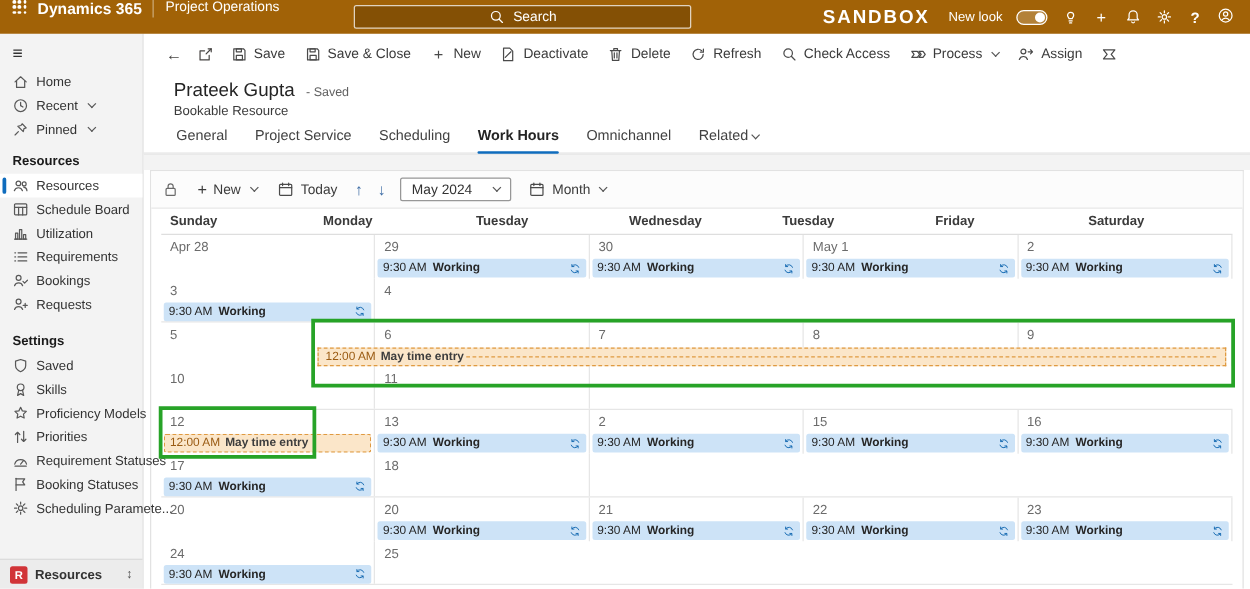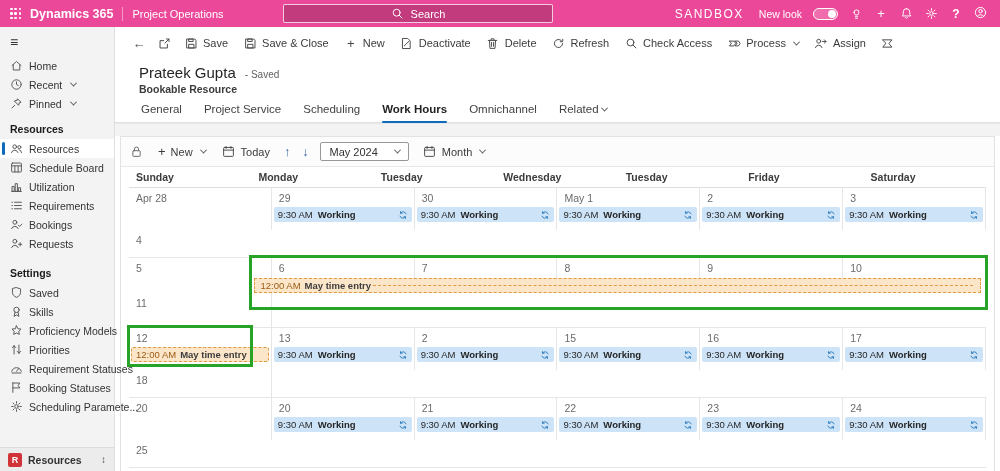--- a/index.html
+++ b/index.html
@@ -2,29 +2,29 @@
 <html><head>
 <meta charset="utf-8">
 <style>
   *{margin:0;padding:0;box-sizing:border-box}
   html,body{width:1000px;height:471px;overflow:hidden}
   body{font-family:"Liberation Sans",sans-serif;font-size:11px;color:#333;background:#fff}
   button{background:none;border:none;font:inherit;color:inherit;cursor:pointer}
   .app{display:flex;flex-direction:column;height:471px}
 
   
-  .top-bar{height:27px;background:#ec4899;display:flex;align-items:center;color:#fff;padding:0 10px;gap:9px;flex-shrink:0;position:relative}
+  .top-bar{height:27px;background:#a16207;display:flex;color:#fff;padding:0 10px;gap:9px;flex-shrink:0;position:relative}
   .waffle{display:grid;grid-template-columns:repeat(3,2.5px);grid-auto-rows:2.5px;gap:1.8px;cursor:pointer}
   .waffle i{background:#fff;border-radius:50%}
   .brand{font-weight:bold;font-size:12.5px;white-space:nowrap}
   .top-sep{width:1px;height:14px;background:rgba(255,255,255,.45)}
   .area{font-size:11px;white-space:nowrap}
   .search-box{position:absolute;left:283px;top:4px;width:270px;height:19px;background:rgba(0,0,0,.18);border:1px solid rgba(255,255,255,.75);border-radius:2px;display:flex;align-items:center;justify-content:center;gap:6px;color:#fff;cursor:text}
   .top-right{margin-left:auto;display:flex;align-items:center;gap:11px}
-  .sandbox{font-size:12px;font-weight:400;letter-spacing:1.5px}
+  .sandbox{font-size:15px;font-weight:700;letter-spacing:1.5px}
   .newlook{font-size:10.5px;margin-left:4px}
   .toggle{width:25px;height:12px;border:1px solid #fff;border-radius:8px;position:relative;background:rgba(255,255,255,.2);cursor:pointer;display:inline-block}
   .toggle::after{content:"";position:absolute;right:1.5px;top:1.25px;width:8px;height:8px;border-radius:50%;background:#fff}
   .ic{display:inline-flex;align-items:center;justify-content:center;width:14px;height:14px;color:#4a4a4a;flex-shrink:0}
   .top-bar .ic{color:#fff;cursor:pointer}
   .q{font-size:12px;font-weight:bold}
   .avatar{width:16px;height:16px;display:inline-flex;color:#fff;cursor:pointer}
 
   
   .body-row{flex:1;display:flex;min-height:0}
@@ -47,39 +47,39 @@
   
   .cmd-bar{height:32px;display:flex;align-items:center;padding:0 8px 0 12px;gap:1px;flex-shrink:0}
   .cmd-icon-btn{display:inline-flex;align-items:center;justify-content:center;width:24px;height:24px;color:#484644;border-radius:3px;cursor:pointer;font-size:13px}
   .cmd-item{display:inline-flex;align-items:center;gap:5px;padding:0 7px;height:24px;color:#3b3b3b;border-radius:3px;white-space:nowrap}
   .chevron{display:inline-block;width:5px;height:5px;border-right:1.2px solid #555;border-bottom:1.2px solid #555;transform:rotate(45deg) translate(-1px,-1px);margin-left:3px}
 
   
   .title-block{padding:5px 0 0 24px;flex-shrink:0}
   .record-title{font-size:15px;font-weight:normal;color:#242424}
   .saved{font-size:10px;color:#616161;margin-left:6px}
-  .entity{font-size:10.5px;font-weight:bold;color:#3b3b3b;margin-top:2px}
+  .entity{font-size:10.5px;font-weight:normal;color:#3b3b3b;margin-top:2px}
   .tabs{display:flex;gap:18px;padding:6px 0 0 24px;border-bottom:1px solid #e1e1e1;flex-shrink:0}
   .tab{padding:2px 2px 7px;font-size:11.5px;color:#424242;position:relative;cursor:pointer;white-space:nowrap;display:inline-flex;align-items:center}
   .tab.active{font-weight:bold;color:#242424}
   .tab.active::after{content:"";position:absolute;left:2px;right:2px;bottom:-1px;height:2.5px;background:#0f6cbd;border-radius:2px}
   .gray-gap{height:13px;background:#f3f3f3;border-top:1px solid #e9e9e9;flex-shrink:0}
 
   
   .cal-card{flex:1;margin:0 5px;border:1px solid #e2e2e2;border-bottom:none;background:#fff;display:flex;flex-direction:column;min-height:0}
   .cal-toolbar{height:30px;flex-shrink:0;display:flex;align-items:center;padding:0 8px;background:#fcfcfc;border-bottom:1px solid #e8e8e8;gap:2px}
   .lock-ic{color:#6a6a6a;margin-right:6px}
   .tb-btn{display:inline-flex;align-items:center;gap:5px;padding:3px 7px;font-size:11px;color:#3b3b3b;border-radius:3px;white-space:nowrap}
   .arrow-btn{color:#3f6ea6;font-size:12.5px;padding:3px 5px;font-weight:bold}
   .plus-glyph{font-size:13px;line-height:1}
   .period-select{display:inline-flex;align-items:center;gap:14px;border:1px solid #979797;background:#fff;padding:2.5px 8px;font-size:11px;margin:0 5px;border-radius:2px;cursor:pointer}
   .cal-grid-wrap{flex:1;padding:0 8px;min-height:0;overflow:hidden}
   .cal-header{display:grid;grid-template-columns:repeat(7,1fr);height:21px;align-items:center;border-bottom:1px solid #dedede}
   .dow{font-size:10.5px;font-weight:bold;color:#3b3b3b;padding-left:7px}
-  .week-row{display:grid;grid-template-columns:repeat(6,1fr);height:70px;position:relative;border-bottom:1px solid #e6e6e6}
+  .week-row{display:grid;grid-template-columns:repeat(5,1fr);height:70px;position:relative;border-bottom:1px solid #e6e6e6}
   .day-cell{border-right:1px solid #e6e6e6;padding:0 2px;min-width:0;cursor:pointer}
   .day-cell:last-child{border-right:none}
   .date-label{font-size:10.5px;color:#6b6b6b;padding:4px 0 3px 5px}
   .chip{height:15px;border-radius:2px;display:flex;align-items:center;padding:0 4px;font-size:9.5px;white-space:nowrap;overflow:hidden;cursor:pointer}
   .chip.working{background:#cde3f7;color:#262626}
   .chip-time{margin-right:5px}
   .chip-title{font-weight:bold}
   .sync{margin-left:auto;color:#1168b0;display:inline-flex;flex-shrink:0}
   .sync svg{width:10px;height:10px}
   .chip.entry{background:#fbe6c9;border:1px dashed #df9a41;color:#3d3d3d}

